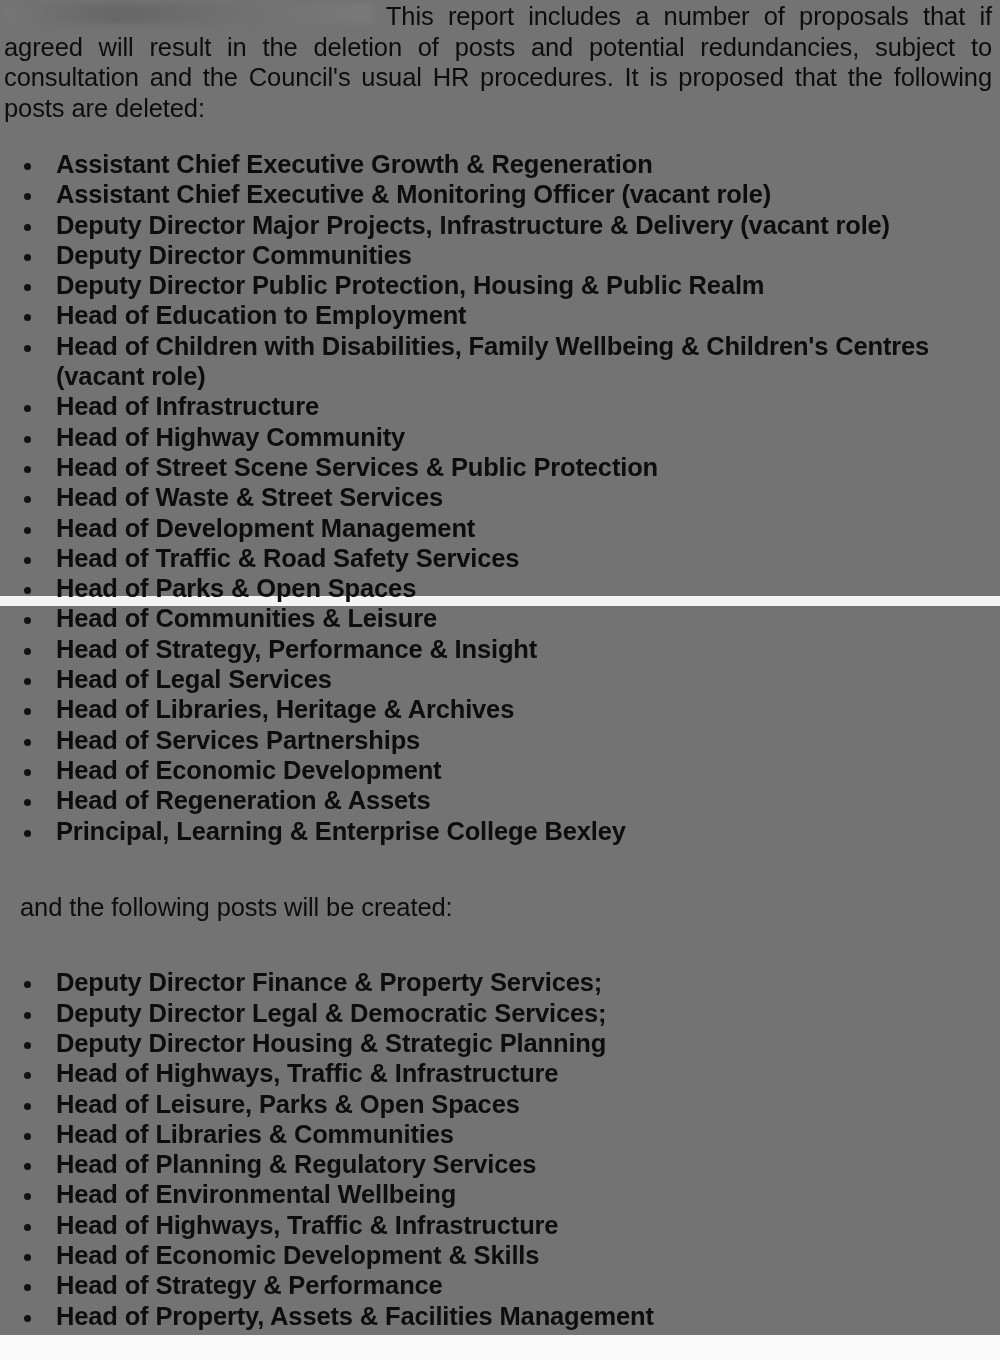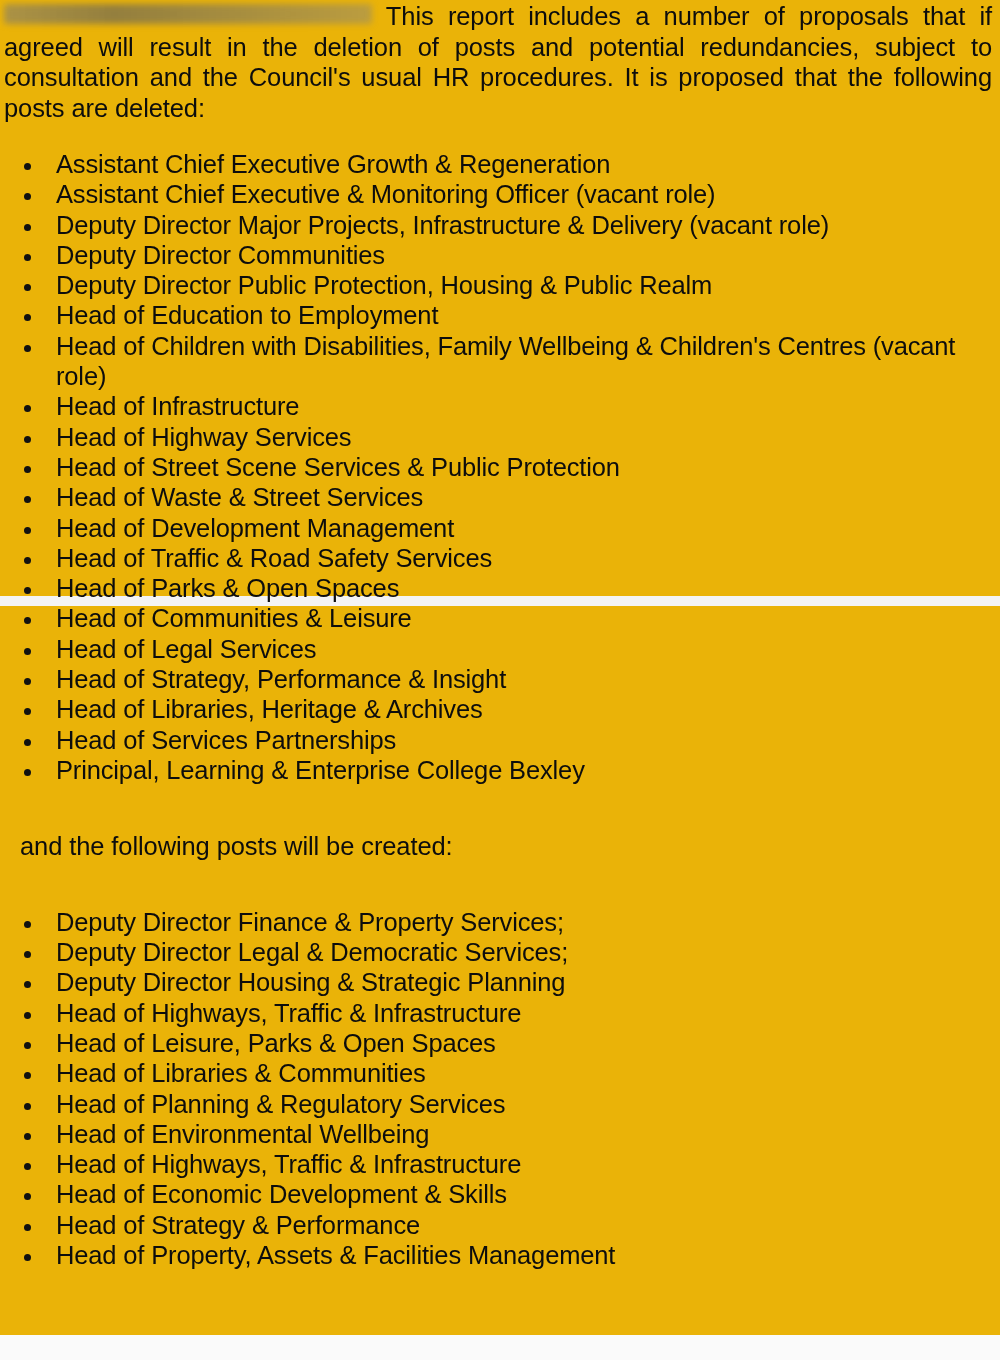--- a/index.html
+++ b/index.html
@@ -9,21 +9,21 @@
     background: #ffffff;
   }
   body {
     font-family: "Liberation Sans", sans-serif;
     color: #0d0d0d;
   }
   .page {
     position: relative;
     width: 1000px;
     height: 1360px;
-    background: #eab308;
+    background: #737373;
     overflow: hidden;
     box-sizing: border-box;
   }
   
   .scan-band {
     position: absolute;
     left: 0;
     width: 1000px;
     background: #f2f2f2;
     pointer-events: none;
@@ -63,20 +63,21 @@
     width: 368px;
     vertical-align: -3px;
     user-select: none;
   }
 
   
   ul.posts {
     list-style: none;
     margin: 0;
     padding: 0;
+    font-weight: bold;
   }
   ul.posts li {
     position: relative;
     font-size: 25.5px;
     line-height: 30.3px;
     padding-left: 52px;
     margin: 0;
     letter-spacing: -0.15px;
   }
   ul.posts li::before {
@@ -116,31 +117,33 @@
 
     <ul class="posts" id="deleted-list">
         <li>Assistant Chief Executive Growth &amp; Regeneration</li>
         <li>Assistant Chief Executive &amp; Monitoring Officer (vacant role)</li>
         <li>Deputy Director Major Projects, Infrastructure &amp; Delivery (vacant role)</li>
         <li>Deputy Director Communities</li>
         <li>Deputy Director Public Protection, Housing &amp; Public Realm</li>
         <li>Head of Education to Employment</li>
         <li>Head of Children with Disabilities, Family Wellbeing &amp; Children's Centres (vacant role)</li>
         <li>Head of Infrastructure</li>
-        <li>Head of Highway Services</li>
+        <li>Head of Highway Community</li>
         <li>Head of Street Scene Services &amp; Public Protection</li>
         <li>Head of Waste &amp; Street Services</li>
         <li>Head of Development Management</li>
         <li>Head of Traffic &amp; Road Safety Services</li>
         <li>Head of Parks &amp; Open Spaces</li>
         <li>Head of Communities &amp; Leisure</li>
+        <li>Head of Strategy, Performance &amp; Insight</li>
         <li>Head of Legal Services</li>
-        <li>Head of Strategy, Performance &amp; Insight</li>
         <li>Head of Libraries, Heritage &amp; Archives</li>
         <li>Head of Services Partnerships</li>
+        <li>Head of Economic Development</li>
+        <li>Head of Regeneration &amp; Assets</li>
         <li>Principal, Learning &amp; Enterprise College Bexley</li>
       </ul>
 
     <div class="gap-sm"></div>
 
     <p class="mid-para">and the following posts will be created:</p>
 
     <div class="gap-md"></div>
 
     <ul class="posts" id="created-list">

